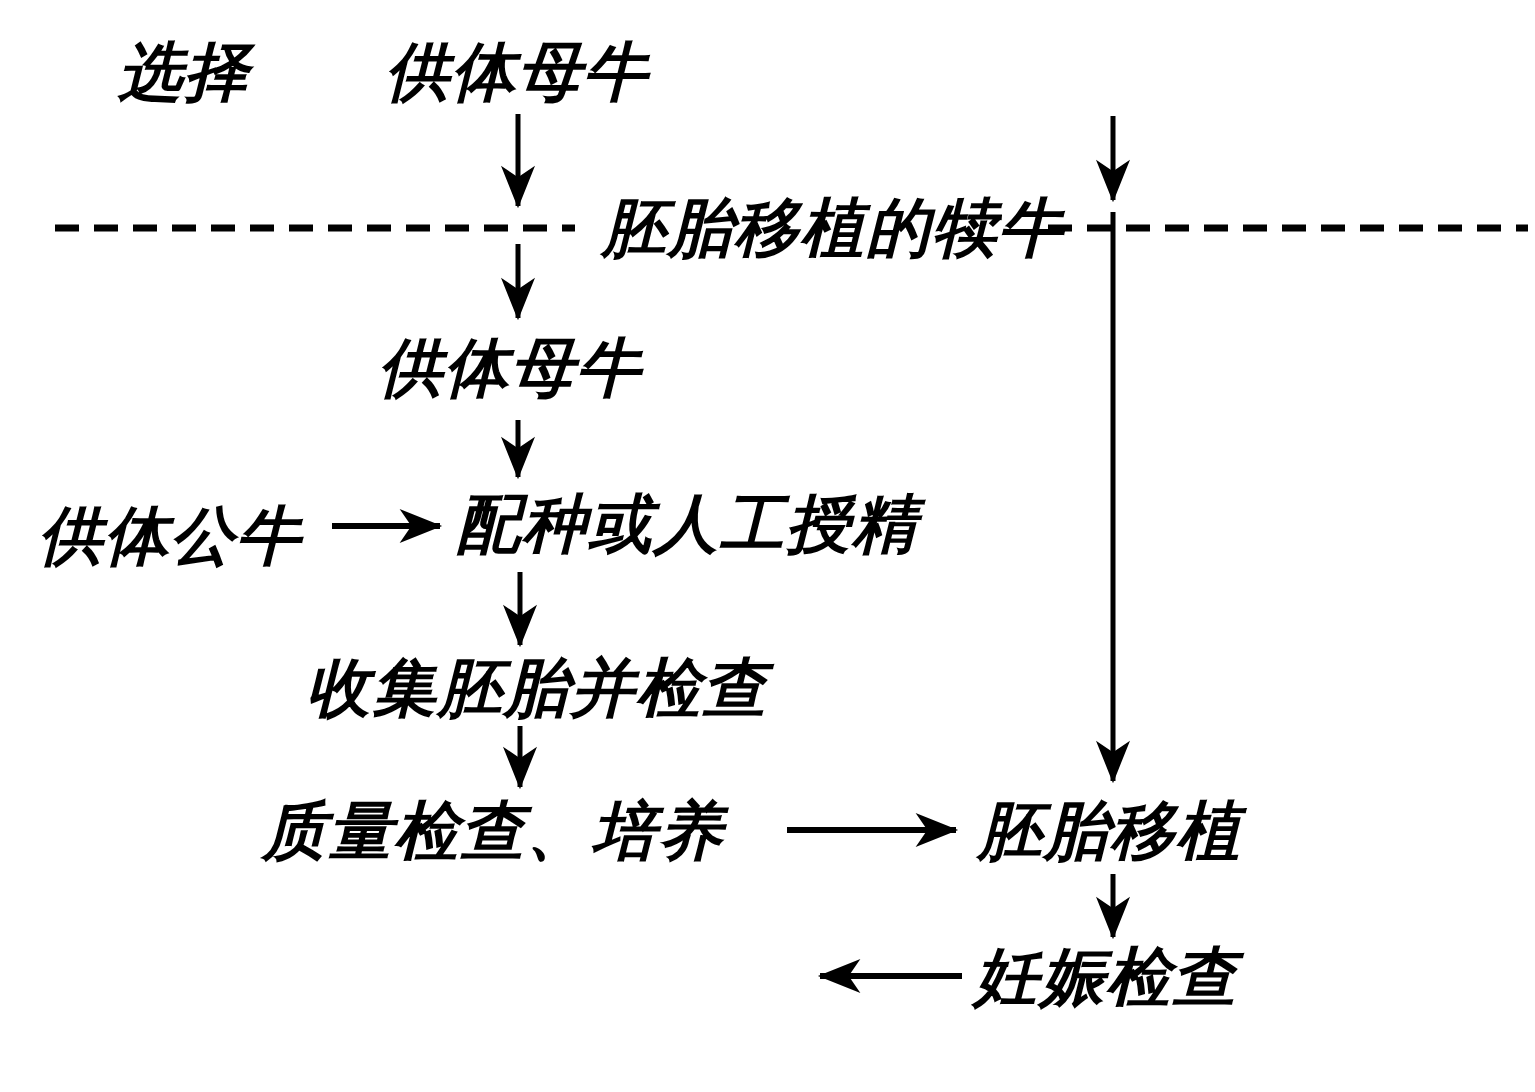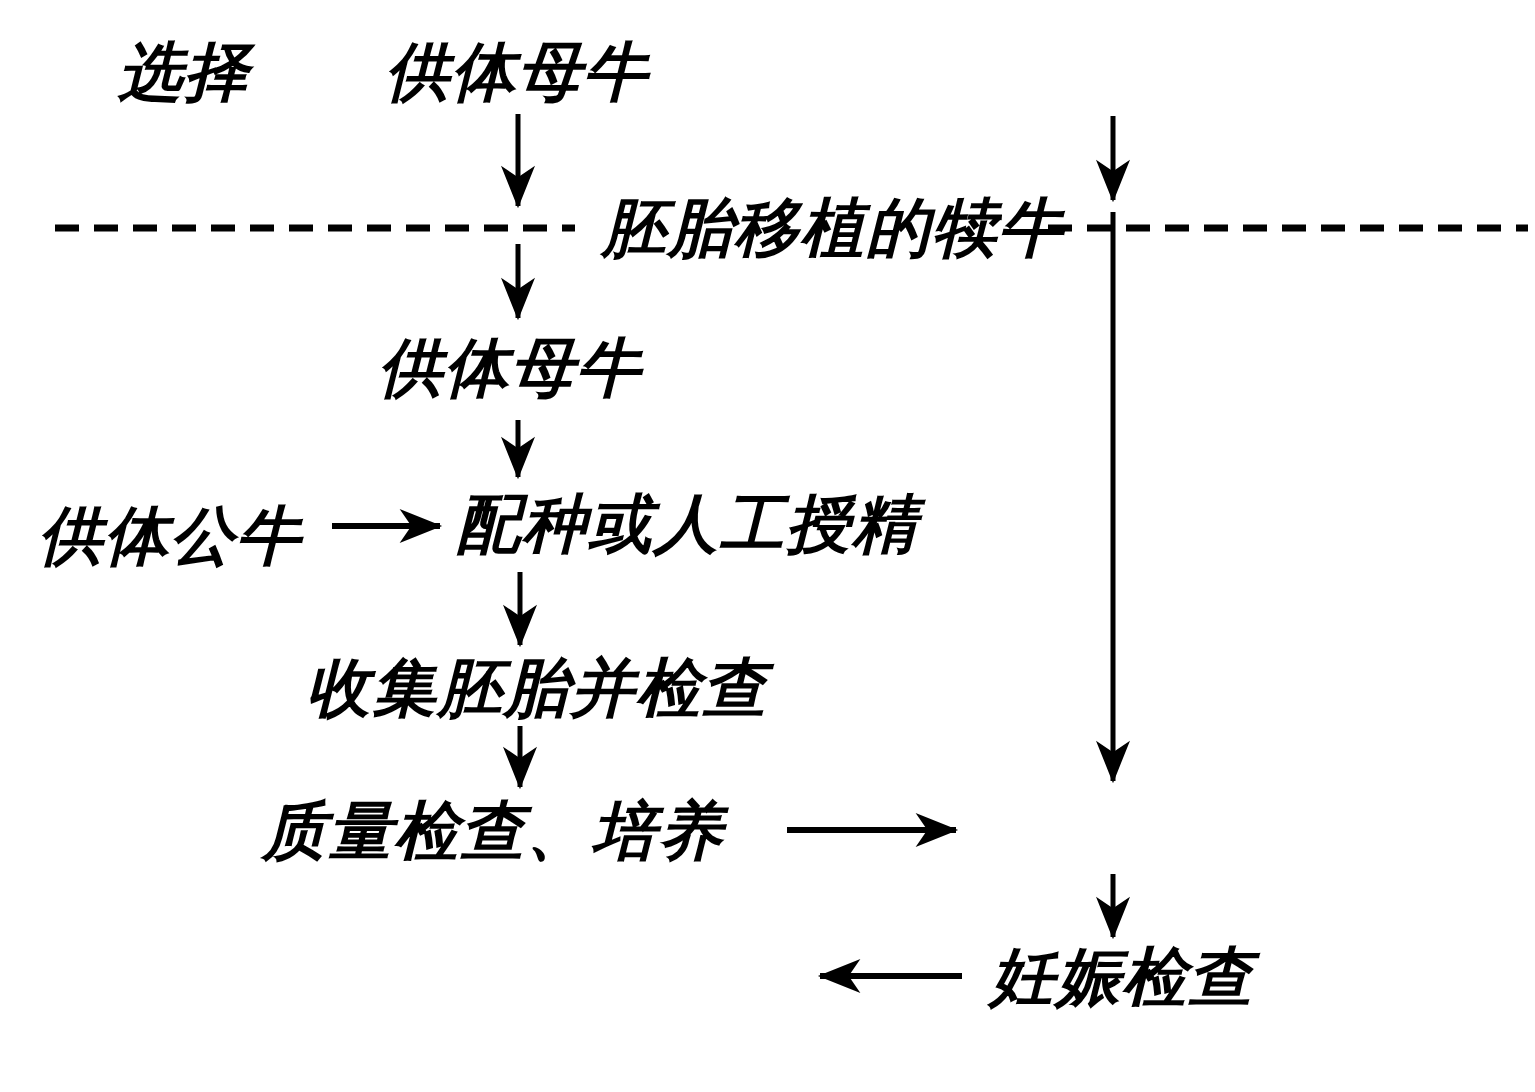--- a/index.html
+++ b/index.html
@@ -37,21 +37,21 @@
   .pos-select        { left: 118px;  top: 38px; }
   .pos-donor-cow     { left: 372px;  top: 38px; margin-left: 13px; }
   .pos-recipient-cow { left: 952px;  top: 38px; }
   .pos-estrus        { left: 602px;  top: 194px; }
   .pos-superov       { left: 378px;  top: 334px; }
   .pos-donor-bull    { left: 38px;   top: 502px; }
   .pos-insemination  { left: 456px;  top: 490px; }
   .pos-collect       { left: 306px;  top: 654px; }
   .pos-quality       { left: 262px;  top: 797px; }
   .pos-transfer      { left: 978px;  top: 797px; }
-  .pos-pregnancy     { left: 974px;  top: 943px; margin-left: 16px; }
+  .pos-pregnancy     { left: 974px;  top: 943px; }
   .pos-delivery      { left: 72px;   top: 943px; letter-spacing: 0px; }
 </style>
 </head>
 <body>
 
 <div id="canvas">
 
   <svg id="arrow-layer" viewBox="0 0 1535 1092" xmlns="http://www.w3.org/2000/svg">
     <defs>
       <marker id="ah" viewBox="0 0 20 16" refX="19" refY="8" markerWidth="44" markerHeight="34" orient="auto" markerUnits="userSpaceOnUse">
@@ -86,17 +86,18 @@
   <div class="node pos-superov">供体母牛</div>
 
   <div class="node pos-donor-bull">供体公牛</div>
 
   <div class="node pos-collect">收集胚胎并检查</div>
 
   <div class="node pos-insemination">配种或人工授精</div>
 
   <div class="node pos-quality">质量检查、培养</div>
 
+  <div class="node pos-transfer">胚胎移植</div>
 
   <div class="node pos-pregnancy">妊娠检查</div>
 
 
 </div>
 
 </body></html>

